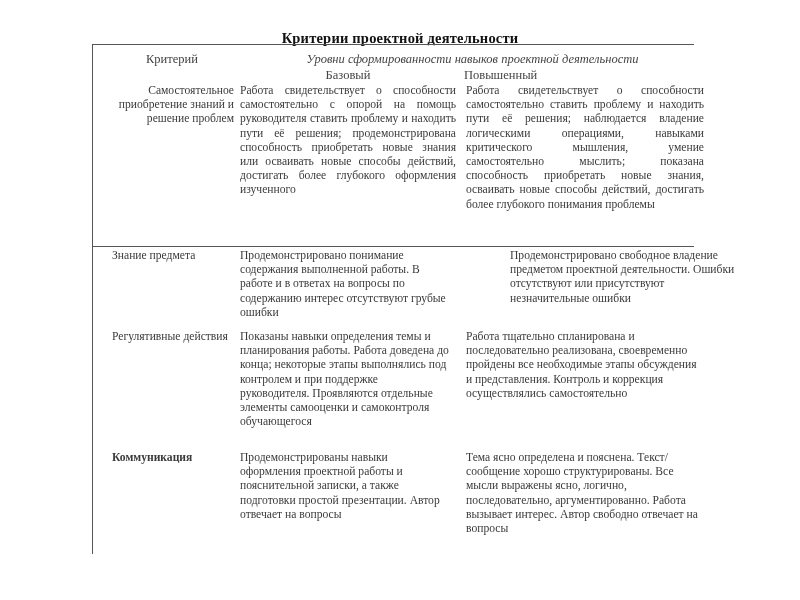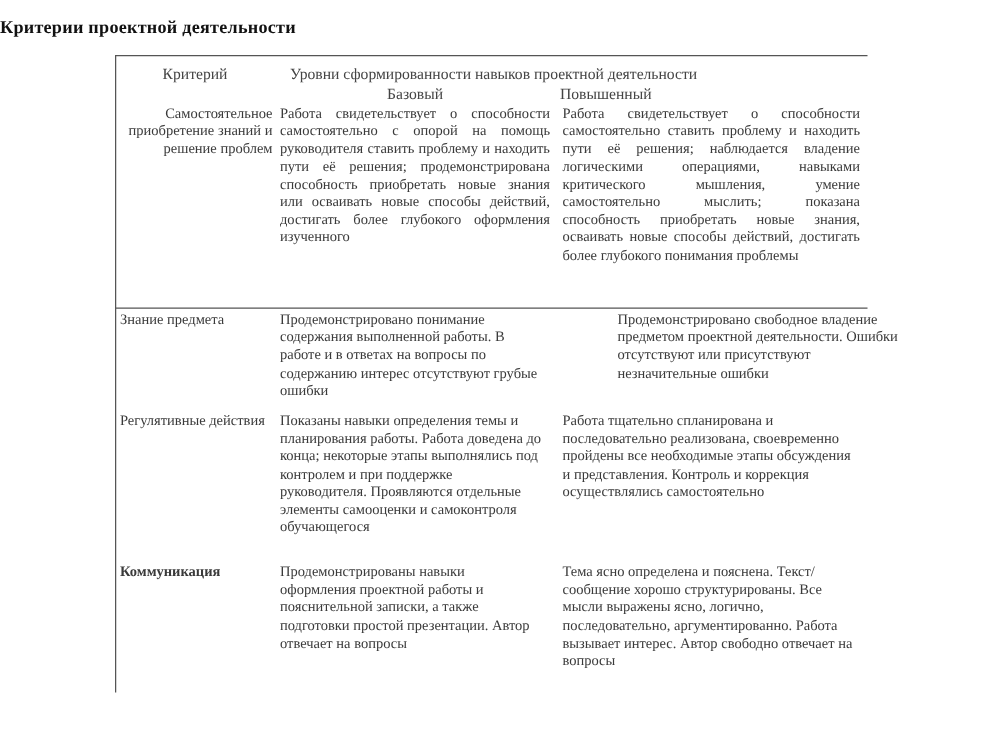--- a/index.html
+++ b/index.html
@@ -1,45 +1,45 @@
 <!DOCTYPE html>
 <html><head>
 <meta charset="utf-8">
 <style>
   html, body { margin: 0; padding: 0; }
   body {
     width: 800px; height: 600px; background: #ffffff; position: relative; overflow: hidden;
     font-family: "Liberation Serif", "DejaVu Serif", serif; color: #333333;
   }
   .title {
-    position: absolute; left: 0; top: 14px; width: 800px; 
+    position: absolute; left: 0; top: 30px; width: 800px; text-align: center;
     font-size: 14.5px; font-weight: bold; color: #111; letter-spacing: 0.2px;
   }
   .table-frame {
     position: absolute; left: 92px; top: 44px; width: 601px; height: 510px;
     border-left: 1px solid #555;
   }
   .hline { position: absolute; left: 92px; height: 1px; background: #555; }
   .cell {
-    position: absolute; font-size: 11.6px; line-height: 14.2px; color: #3a3a3a;
+    position: absolute; font-size: 11.6px; line-height: 14.2px; color: #3a3a3a; padding-left: 16px;
   }
   .just { text-align: justify; text-align-last: left; }
   .head { font-size: 12.5px; color: #444; }
 </style>
 </head>
 <body>
 
 <div class="title">Критерии проектной деятельности</div>
 
 <div class="table-frame"></div>
 <div class="hline" style="top:44px; width:602px;"></div>
 <div class="hline" style="top:246px; width:602px;"></div>
 
 <div class="cell head" style="left:92px; top:52px; width:128px; text-align:center;">Критерий</div>
-<div class="cell head" style="left:232px; top:52px; width:473px; text-align:left;">Уровни сформированности навыков проектной деятельности</div>
+<div class="cell head" style="left:220px; top:52px; width:473px; text-align:center;font-style:italic;">Уровни сформированности навыков проектной деятельности</div>
 <div class="cell head" style="left:222px; top:68px; width:220px; text-align:center;">Базовый</div>
 <div class="cell head" style="left:448px; top:68px; width:220px; ">Повышенный</div>
 
 <div class="cell" style="left:96px; top:84px; width:122px;text-align:right;">Самостоятельное приобретение знаний и решение проблем</div>
 <div class="cell just" style="left:224px; top:84px; width:216px;">Работа свидетельствует о способности самостоятельно с опорой на помощь руководителя ставить проблему и находить пути её решения; продемонстрирована способность приобретать новые знания или осваивать новые способы действий, достигать более глубокого оформления изученного</div>
 <div class="cell just" style="left:450px; top:84px; width:238px;">Работа свидетельствует о способности самостоятельно ставить проблему и находить пути её решения; наблюдается владение логическими операциями, навыками критического мышления, умение самостоятельно мыслить; показана способность приобретать новые знания, осваивать новые способы действий, достигать более глубокого понимания проблемы</div>
 
 <div class="cell" style="left:96px; top:249px; width:122px;">Знание предмета</div>
 <div class="cell" style="left:224px; top:249px; width:208px;">Продемонстрировано понимание содержания выполненной работы. В работе и в ответах на вопросы по содержанию интерес отсутствуют грубые ошибки</div>
 <div class="cell" style="left:450px; top:249px; width:225px;margin-left:44px;">Продемонстрировано свободное владение предметом проектной деятельности. Ошибки отсутствуют или присутствуют незначительные ошибки</div>

